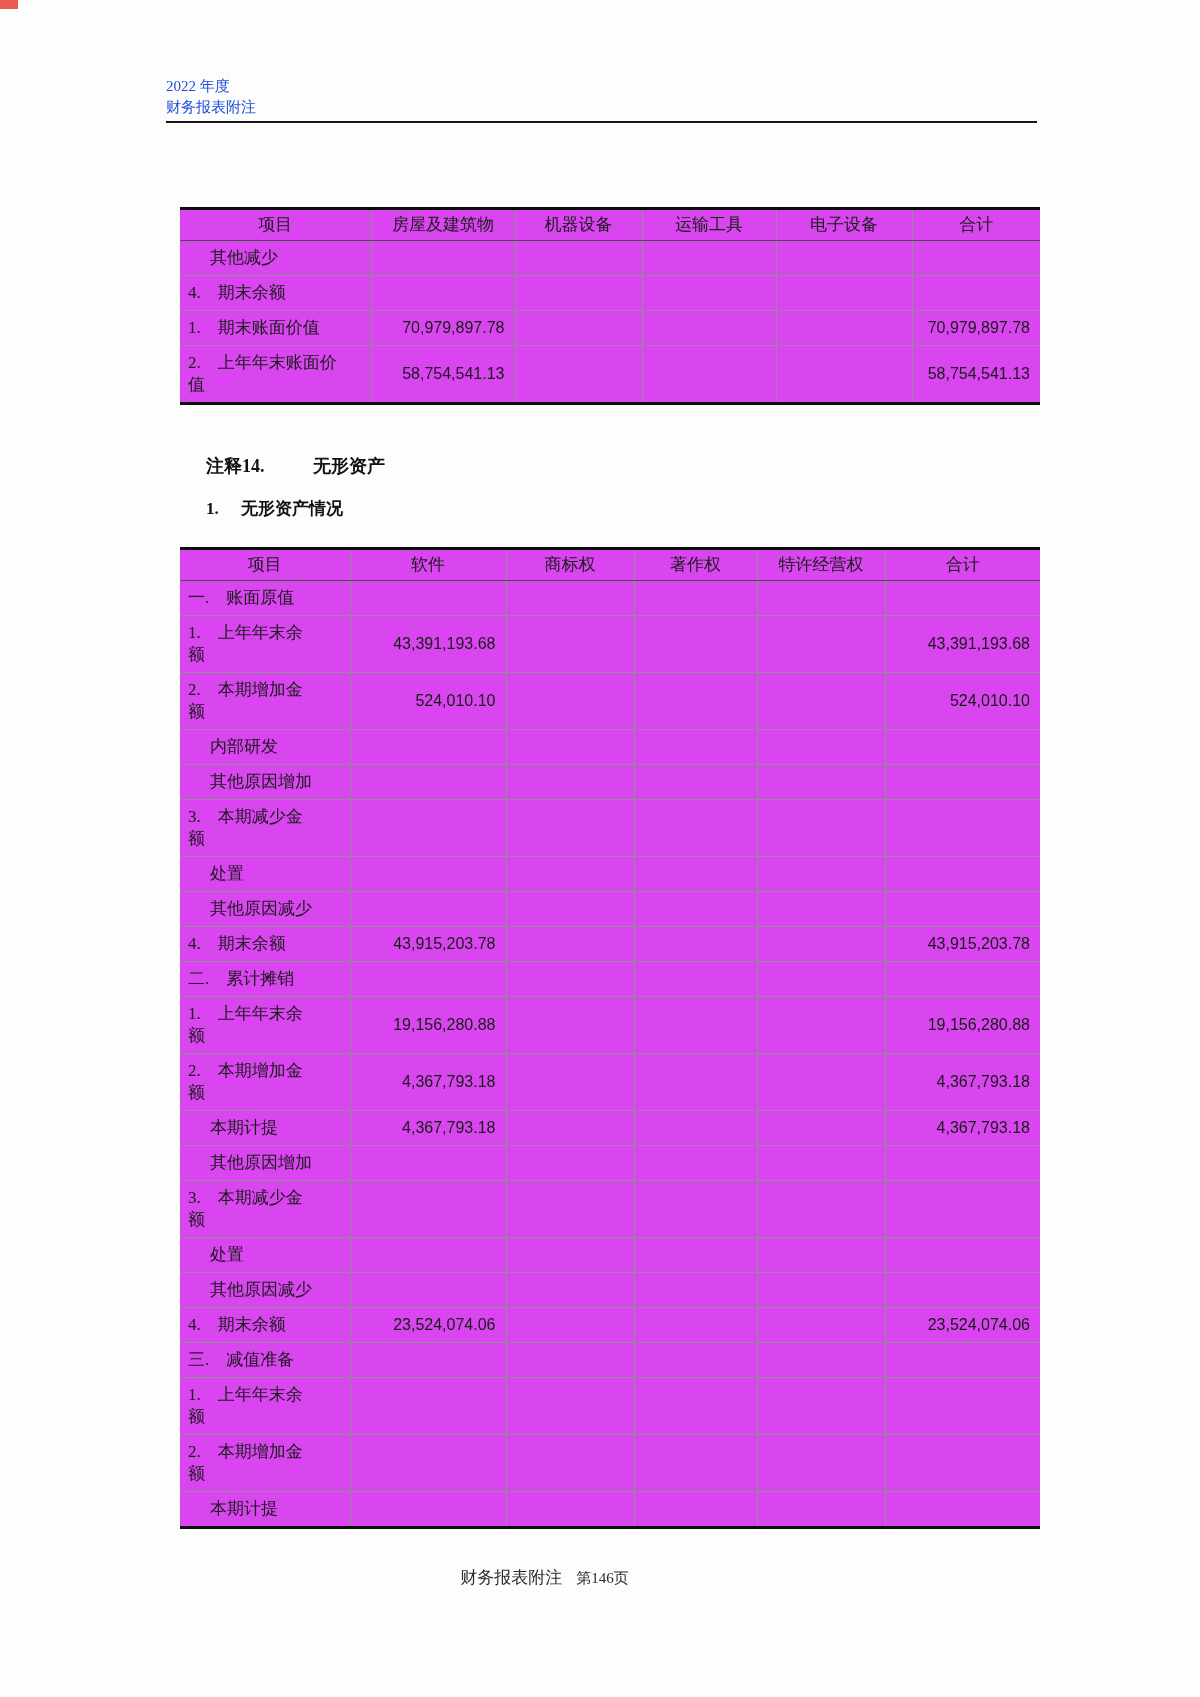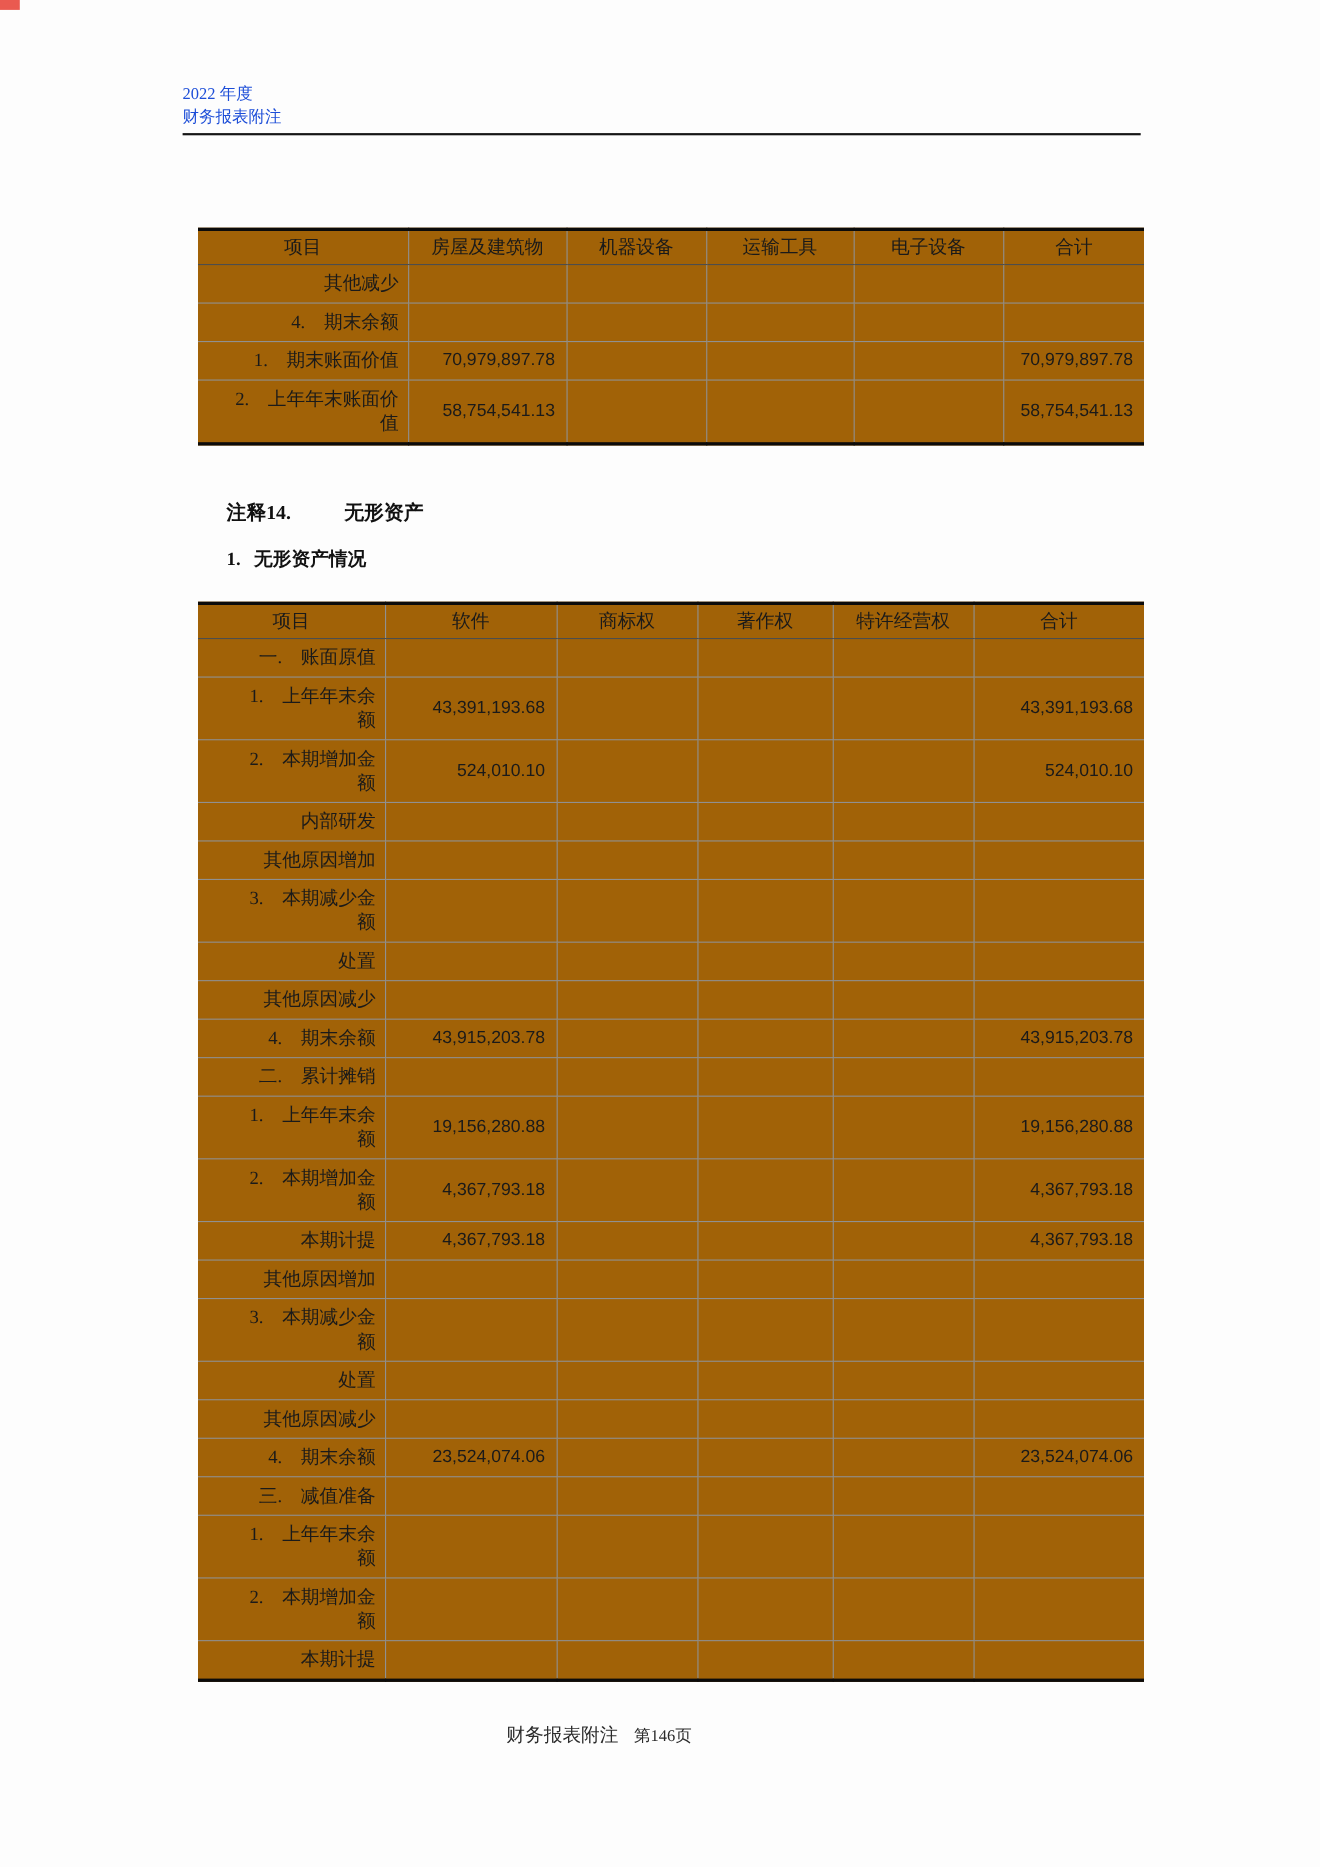--- a/index.html
+++ b/index.html
@@ -7,46 +7,46 @@
     width:1200px;height:1697px;position:relative;background:#fdfdfd;
     font-family:"Liberation Serif","DejaVu Serif",serif;color:#1a1a1a;
     overflow:hidden;
   }
   .scan-mark{position:absolute;left:0;top:0;width:18px;height:9px;background:#ea5a50;}
   .doc-header{position:absolute;left:166px;top:76px;font-size:15px;line-height:21px;color:#1d4ed8;}
   .header-rule{position:absolute;left:166px;top:121px;width:871px;height:2px;background:#161616;}
 
   .fin-table{
     position:absolute;border-collapse:collapse;table-layout:fixed;width:860px;left:180px;
-    border-top:3px solid #0b0b0b;border-bottom:3px solid #0b0b0b;background:#a16207;
+    border-top:3px solid #0b0b0b;border-bottom:3px solid #0b0b0b;background:#d946ef;
   }
   #table-0{top:207px;}
   #table-1{top:547px;}
   .fin-table th,.fin-table td{
     border:1px solid #909090;line-height:22px;vertical-align:middle;
     overflow:hidden;
   }
   .fin-table th{
     font-size:17px;font-weight:normal;text-align:center;padding:4px 4px;
     border-bottom-color:#4d4d4d;
   }
   .fin-table td{padding:6px 8px;}
-  .fin-table td.label{font-size:17px;text-align:right;white-space:pre-line;margin-top:22px;}
+  .fin-table td.label{font-size:17px;text-align:left;white-space:pre-line;margin-top:22px;}
   .fin-table td.label.indent{padding-left:30px;}
   .fin-table td.num{
     font-family:"Liberation Sans","DejaVu Sans",sans-serif;
     font-size:16px;text-align:right;padding-right:10px;
   }
   .fin-table th:first-child,.fin-table td:first-child{border-left:none;}
   .fin-table th:last-child,.fin-table td:last-child{border-right:none;}
 
   .note-heading{position:absolute;left:206px;top:454px;font-size:18px;font-weight:bold;color:#111;}
   .note-heading .name{margin-left:44px;}
   .sub-heading{position:absolute;left:206px;top:497px;font-size:17px;font-weight:bold;color:#111;}
-  .sub-heading .name{margin-left:8px;}
+  .sub-heading .name{margin-left:18px;}
 
   .doc-footer{position:absolute;left:0;top:1566px;width:1089px;text-align:center;color:#2b2b2b;}
   .doc-footer .ft-title{font-size:17px;}
   .doc-footer .ft-page{font-size:15px;margin-left:10px;}
 </style>
 </head>
 <body>
 
 <div class="scan-mark"></div>
 

